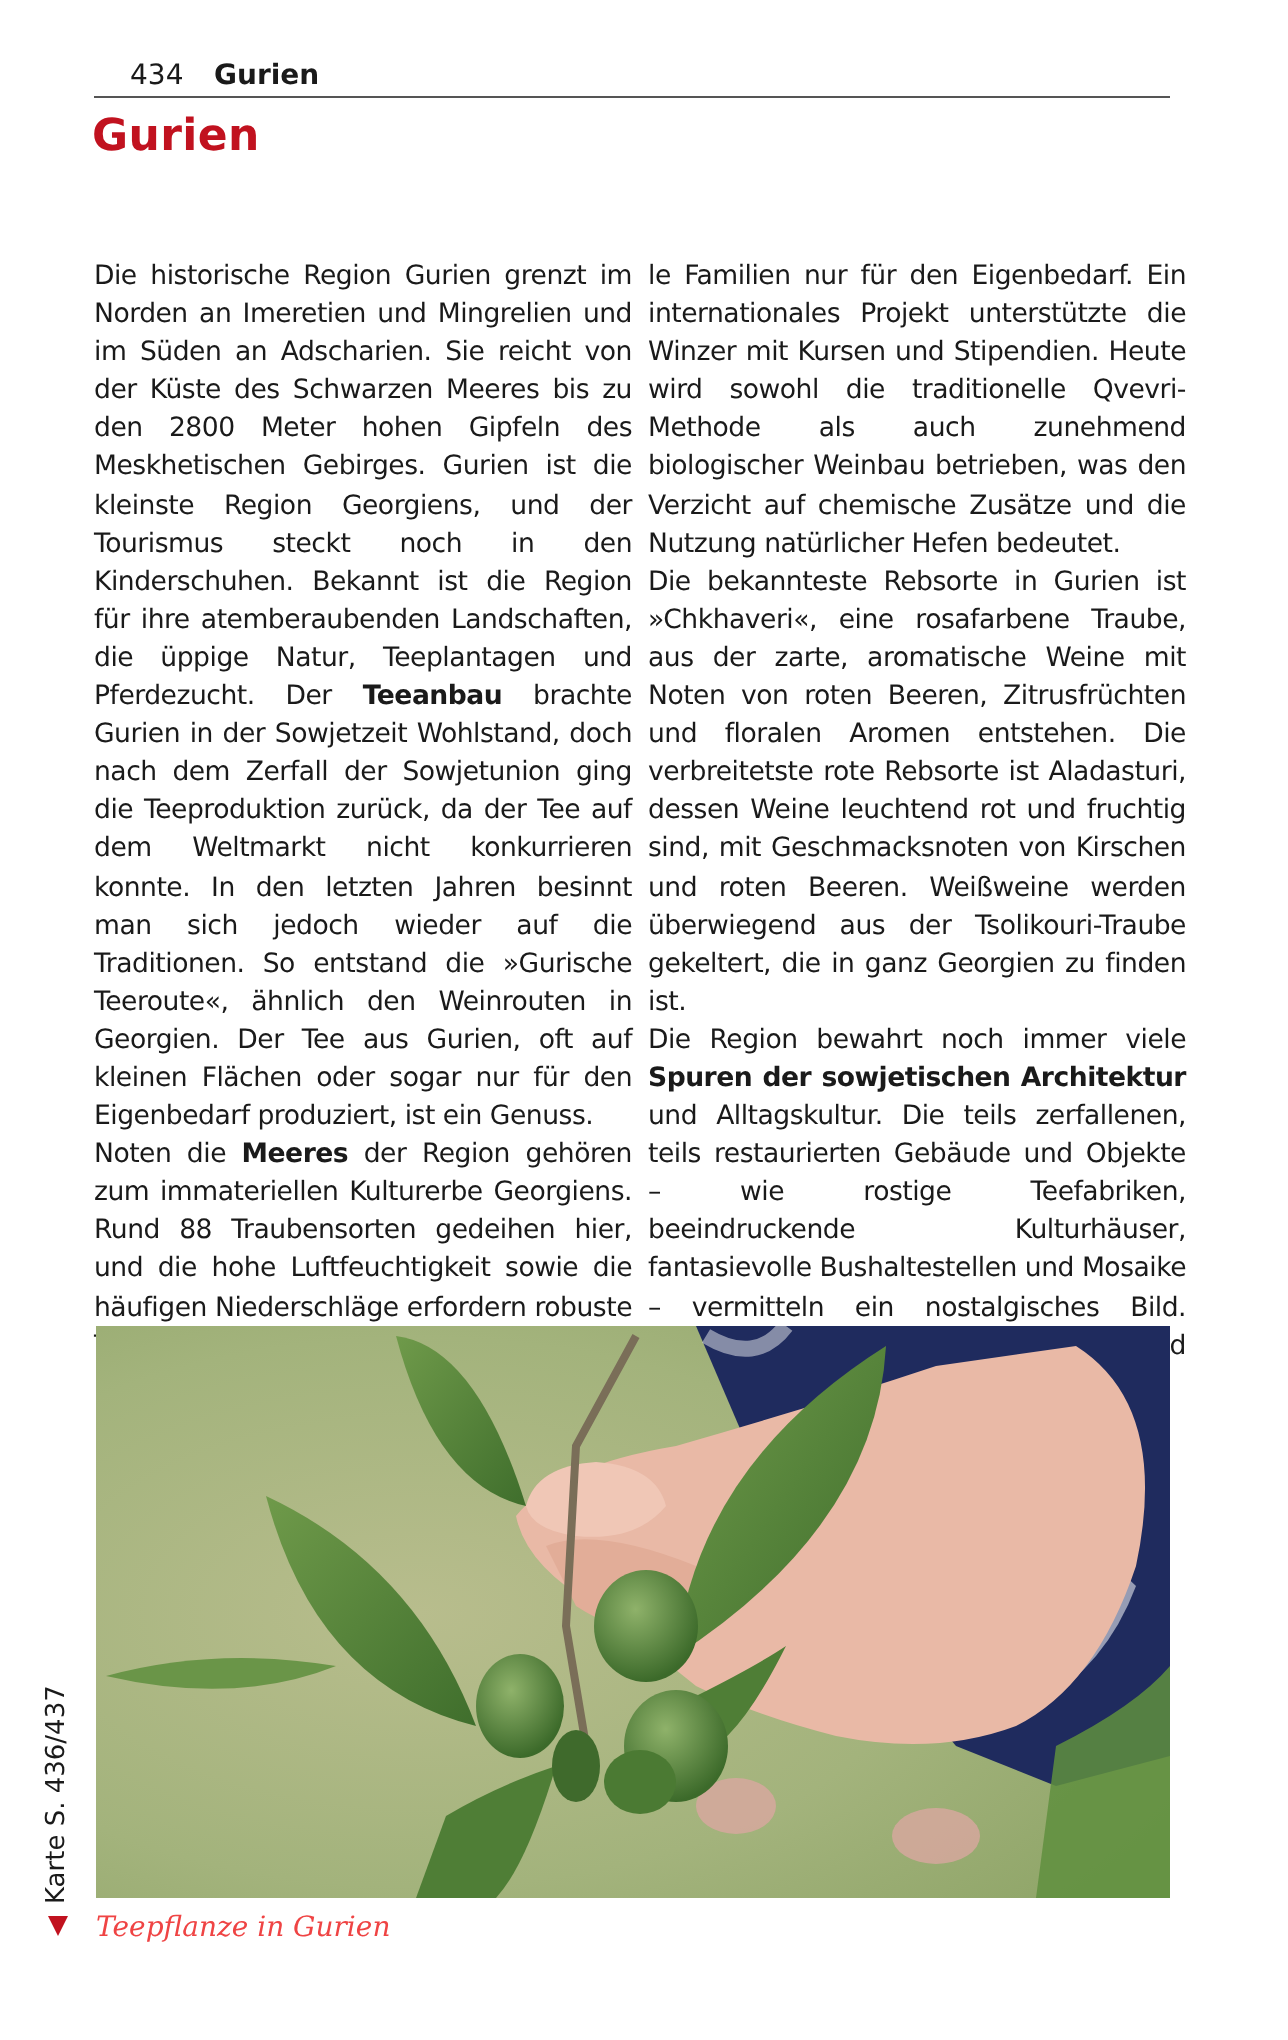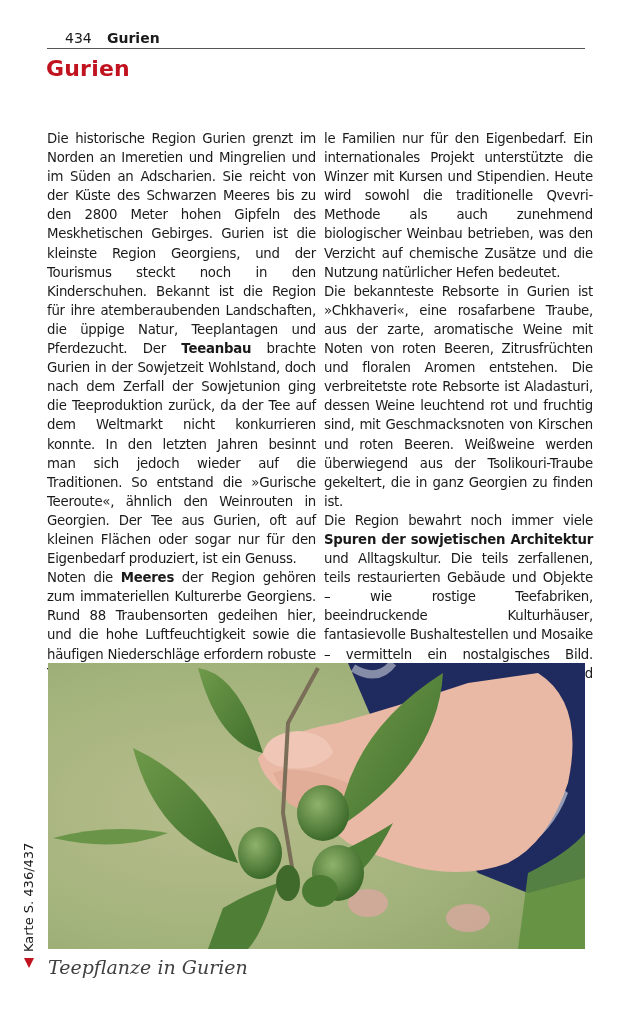--- a/index.html
+++ b/index.html
@@ -23,21 +23,21 @@
   }
   .col p { margin: 0; }
   .col-left { left: 47px; }
   .col-right { left: 324px; }
   .photo {
     position: absolute; left: 48px; top: 663px; width: 537px; height: 286px; overflow: hidden;
     background: linear-gradient(120deg,#a9b684 0%, #c2c59a 30%, #9fb47c 60%, #b7bb8e 100%);
   }
   .caption {
     position: absolute; left: 48px; top: 956px; font-family: "DejaVu Serif","Liberation Serif", serif;
-    font-style: italic; font-size: 19px; color: #404040;
+    font-style: italic; font-size: 14px; color: #ef4444;
   }
   .side-note {
     position: absolute; left: 21px; top: 968px; transform-origin: left top; transform: rotate(-90deg);
     font-size: 13px; white-space: nowrap; color: #1a1a1a; display: flex; align-items: center;
   }
   .side-note .tri {
     width: 0; height: 0; border-top: 5px solid transparent; border-bottom: 5px solid transparent;
     border-right: 10px solid #c1121f; margin-right: 6px; transform: rotate(0deg);
   }
   b { font-weight: bold; }

